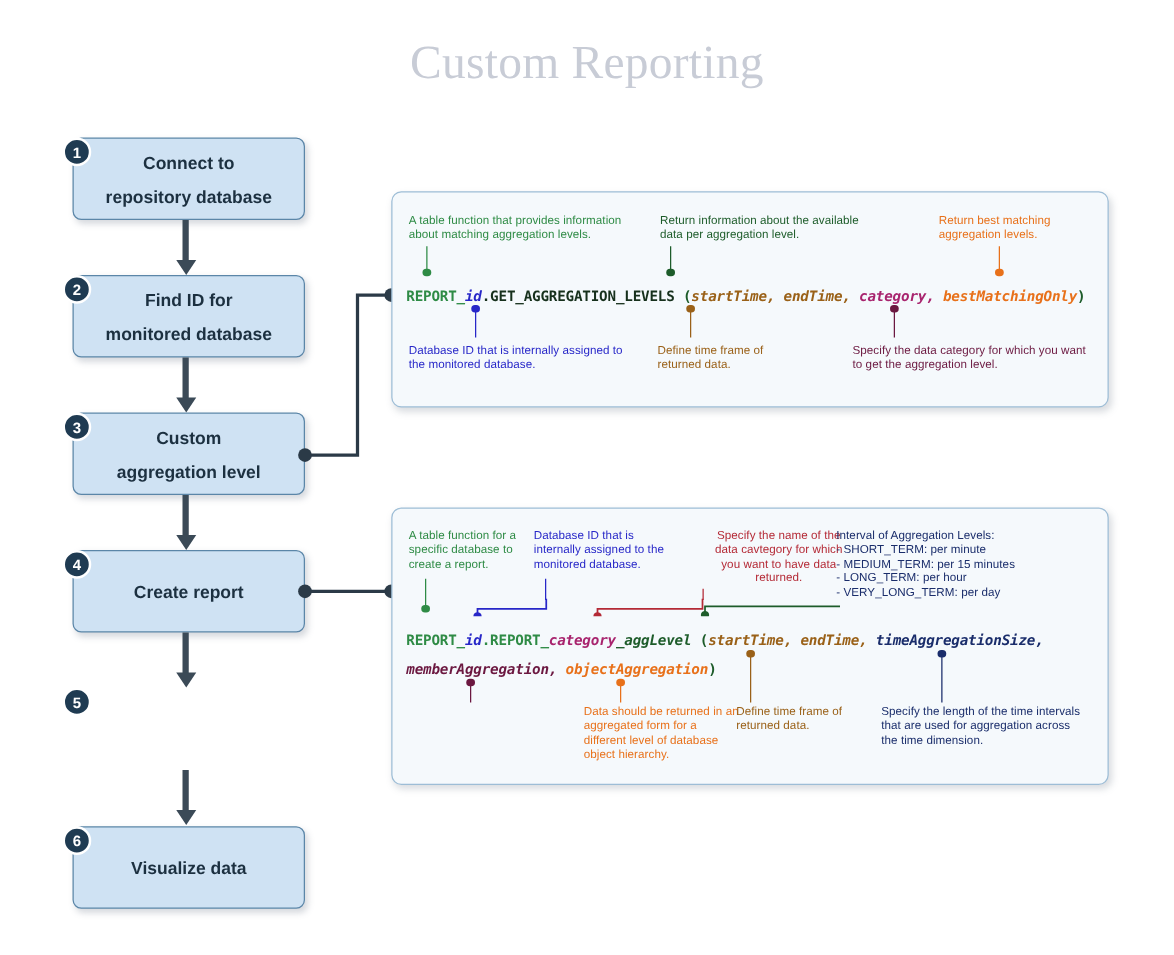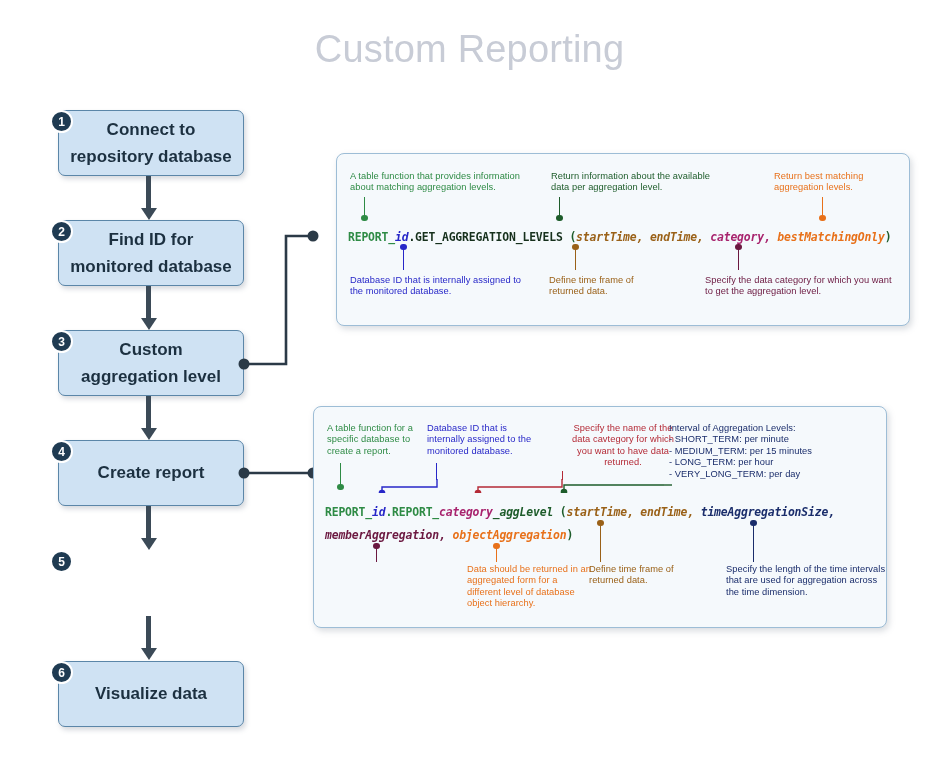--- a/index.html
+++ b/index.html
@@ -19,20 +19,21 @@
   #page-title {
     position: absolute;
     left: 0;
     top: 28px;
     width: 939px;
     text-align: center;
     font-size: 38px;
     font-weight: 400;
     color: #c8ccd6;
     letter-spacing: 0.2px;
+    font-family: Liberation Serif, serif;
   }
 
   
   #flowchart {
     position: absolute;
     left: 0;
     top: 0;
     width: 300px;
     height: 764px;
   }
@@ -44,21 +45,21 @@
     background: #cfe2f3;
     border: 1px solid #5b86a8;
     border-radius: 7px;
     box-shadow: 2px 3px 5px rgba(120,130,145,0.30);
     box-sizing: border-box;
     display: flex;
     flex-direction: column;
     align-items: center;
     justify-content: center;
     color: #1c3040;
-    font-size: 17px;
+    font-size: 14px;
     font-weight: bold;
     line-height: 20px;
     text-align: center;
   }
   .flow-step .l2 { margin-top: 7px; }
   .step-badge {
     position: absolute;
     left: 50px;
     width: 23px;
     height: 23px;
@@ -95,21 +96,21 @@
 
   
   .panel {
     position: absolute;
     background: #f5f9fc;
     border: 1px solid #9dbdd6;
     border-radius: 8px;
     box-shadow: 2px 3px 6px rgba(120,130,145,0.28);
     box-sizing: border-box;
   }
-  #panel-1 { left: 313px; top: 153px; width: 574px; height: 173px; margin-left: 23px; }
+  #panel-1 { left: 313px; top: 153px; width: 574px; height: 173px; }
   #panel-2 { left: 313px; top: 360px; width: 574px; height: 222px; margin-top: 46px; }
 
   .ann {
     position: absolute;
     font-size: 9.3px;
     line-height: 11.4px;
     letter-spacing: 0.05px;
   }
   .code {
     position: absolute;
@@ -292,14 +293,14 @@
   <div class="ann c-orange" style="left:153px; top:157px; width:125px;">Data should be returned in an aggregated form for a different level of database object hierarchy.</div>
 
   <div class="leader up bg-brown" style="left:286px; top:116px; height:39px;">
     <span class="dot bg-brown"></span>
   </div>
   <div class="ann c-brown" style="left:275px; top:157px; width:105px;">Define time frame of returned data.</div>
 
   <div class="leader up bg-navy" style="left:439px; top:116px; height:39px;">
     <span class="dot bg-navy"></span>
   </div>
-  <div class="ann c-navy" style="left:412px; top:157px; width:160px;">Specify the length of the time intervals that are used for aggregation across the time dimension.</div>
+  <div class="ann c-navy" style="left:391px; top:157px; width:160px;">Specify the length of the time intervals that are used for aggregation across the time dimension.</div>
 </div>
 
 </body></html>

